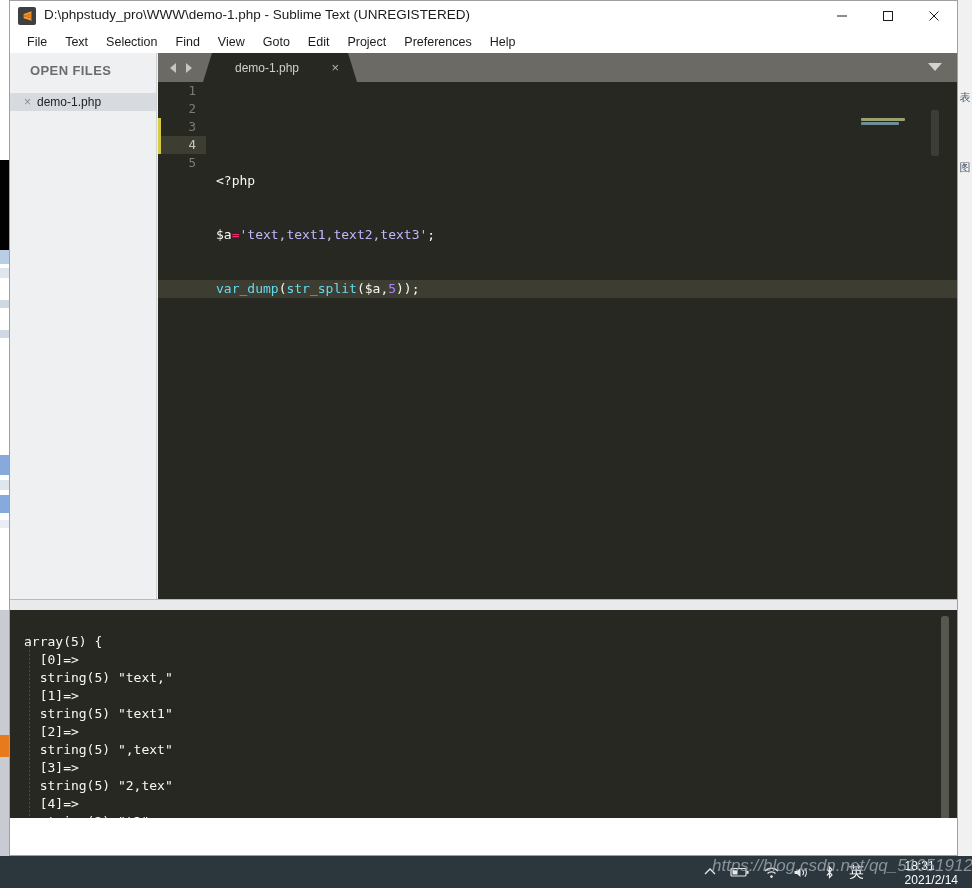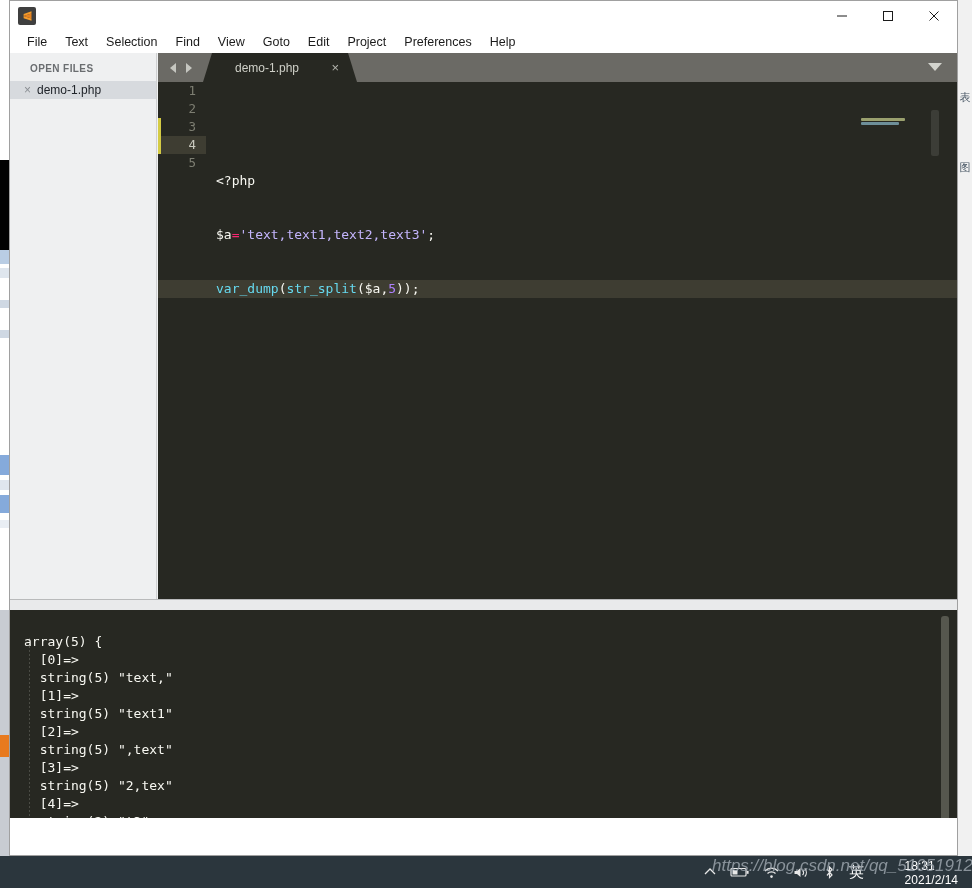--- a/index.html
+++ b/index.html
@@ -44,22 +44,22 @@
   .wbtn svg{display:block;}
 
   
   .menubar{height:22px;background:#ffffff;display:flex;align-items:center;padding-left:8px;}
   .menu-item{font-size:12.5px;color:#1b1b1b;padding:0 9px;line-height:22px;white-space:nowrap;cursor:default;text-align:right;}
 
   
   .body-area{position:relative;height:546px;background:#eff0f1;}
   .sidebar{position:absolute;left:0;top:0;width:147px;height:546px;background:#eff0f1;
            border-right:1px solid #cfd0d1;box-sizing:border-box;}
-  .sb-title{font-size:10px;font-weight:bold;color:#6a6d70;letter-spacing:.4px;
-            padding:10px 0 7px 20px;}
+  .sb-title{font-size:13px;font-weight:bold;color:#6a6d70;letter-spacing:.4px;
+            padding:10px 0 15px 20px;}
   .sb-item{height:18px;display:flex;align-items:center;background:#d7dade;font-size:12px;color:#20242a;padding-left:14px;}
   .sb-x{color:#8a8e93;font-size:12px;margin-right:6px;line-height:1;}
 
   .editor-wrap{position:absolute;left:148px;top:0;right:0;height:546px;background:#272822;}
 
   
   .tabbar{position:relative;height:29px;background:#6b6a65;}
   .navarrows{position:absolute;left:10px;top:0;height:29px;display:flex;align-items:center;gap:4px;}
   .navarrows svg{display:block;}
   .tab{position:absolute;left:45px;top:0;width:154px;height:29px;background:#272822;
@@ -138,20 +138,21 @@
   <div class="win">
 
     <div class="titlebar">
       <div class="app-icon">
         <svg width="13" height="13" viewBox="0 0 13 13">
           <path d="M10.5 1.2 L2.6 3.9 L2.6 6.1 L10.5 3.6 Z" fill="#f49b2a"></path>
           <path d="M2.6 6.1 L10.5 8.6 L10.5 10.8 L2.6 8.3 Z" fill="#f49b2a"></path>
           <path d="M10.5 3.6 L2.6 6.1 L10.5 8.6 Z" fill="#e8821e"></path>
         </svg>
       </div>
+      <div class="title-text">D:\phpstudy_pro\WWW\demo-1.php - Sublime Text (UNREGISTERED)</div>
       <div class="wbtns">
         <div class="wbtn">
           <svg width="12" height="12" viewBox="0 0 12 12">
               <line x1="1" y1="6" x2="11" y2="6" stroke="#1b1b1b" stroke-width="1"></line>
             </svg>
         </div>
         <div class="wbtn">
           <svg width="12" height="12" viewBox="0 0 12 12">
               <rect x="1.5" y="1.5" width="9" height="9" fill="none" stroke="#1b1b1b" stroke-width="1"></rect>
             </svg>

